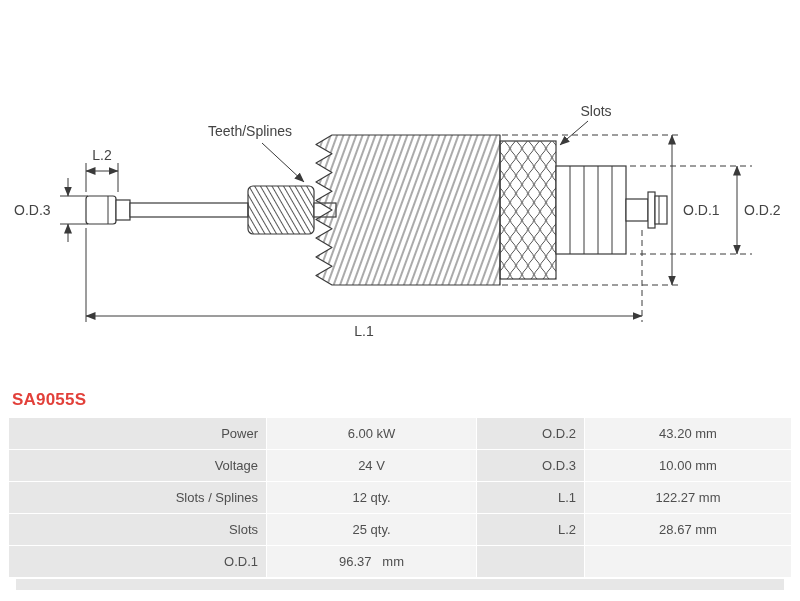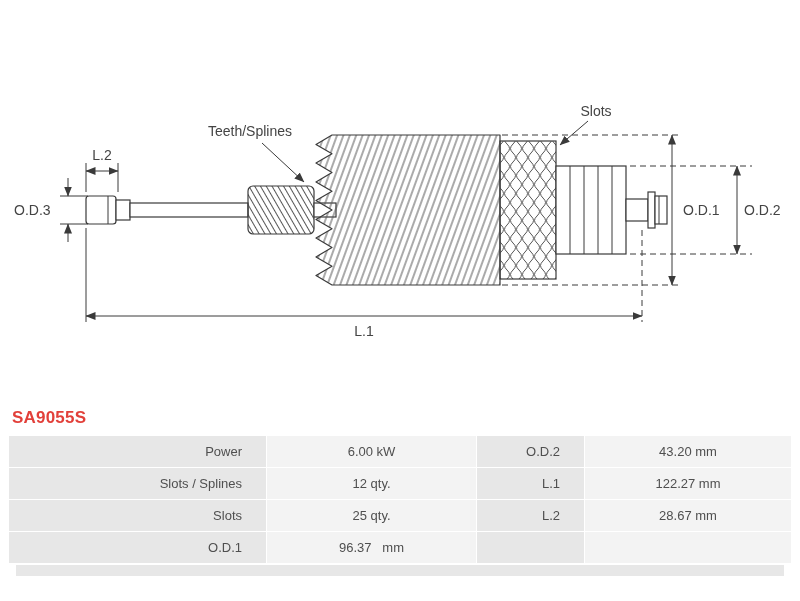--- a/index.html
+++ b/index.html
@@ -8,28 +8,28 @@
     --table-value-bg:#f3f3f3;
     --text:#4f4f4f;
   }
   html,body{margin:0;padding:0;}
   body{
     width:800px;height:601px;overflow:hidden;background:#fff;
     font-family:"Liberation Sans",sans-serif;
   }
   .drawing{width:800px;height:388px;position:relative;}
   .part-number{
-    margin:20px 0 7px 12px;font-size:17px;font-weight:bold;
+    margin:2px 0 7px 12px;font-size:17px;font-weight:bold;
     color:var(--accent-red);letter-spacing:.2px;
   }
   .spec-table-wrap{padding:0 8px;}
   table.spec{width:100%;border-collapse:separate;border-spacing:1px;table-layout:fixed;}
   table.spec td{
     height:31px;font-size:13px;color:var(--text);
-    padding:0 24px;vertical-align:middle;overflow:hidden;
+    padding:0 8px;vertical-align:middle;overflow:hidden;
   }
   td.lbl{background:var(--table-label-bg);text-align:right;color:#5a5a5a;}
   td.val{background:var(--table-value-bg);text-align:center;white-space:pre;}
   .partial-row{margin:1px 8px 0 8px;height:11px;background:var(--table-label-bg);}
   svg text{font-family:"Liberation Sans",sans-serif;}
 </style>
 </head>
 <body>
 
 <div class="drawing">
@@ -147,20 +147,26 @@
         <col>
     </colgroup>
     <tbody>
       <tr>
         <td class="lbl">Power</td>
         <td class="val">6.00 kW</td>
         <td class="lbl">O.D.2</td>
         <td class="val">43.20 mm</td>
       </tr>
       <tr>
+        <td class="lbl">Voltage</td>
+        <td class="val">24 V</td>
+        <td class="lbl">O.D.3</td>
+        <td class="val">10.00 mm</td>
+      </tr>
+      <tr>
         <td class="lbl">Slots / Splines</td>
         <td class="val">12 qty.</td>
         <td class="lbl">L.1</td>
         <td class="val">122.27 mm</td>
       </tr>
       <tr>
         <td class="lbl">Slots</td>
         <td class="val">25 qty.</td>
         <td class="lbl">L.2</td>
         <td class="val">28.67 mm</td>

